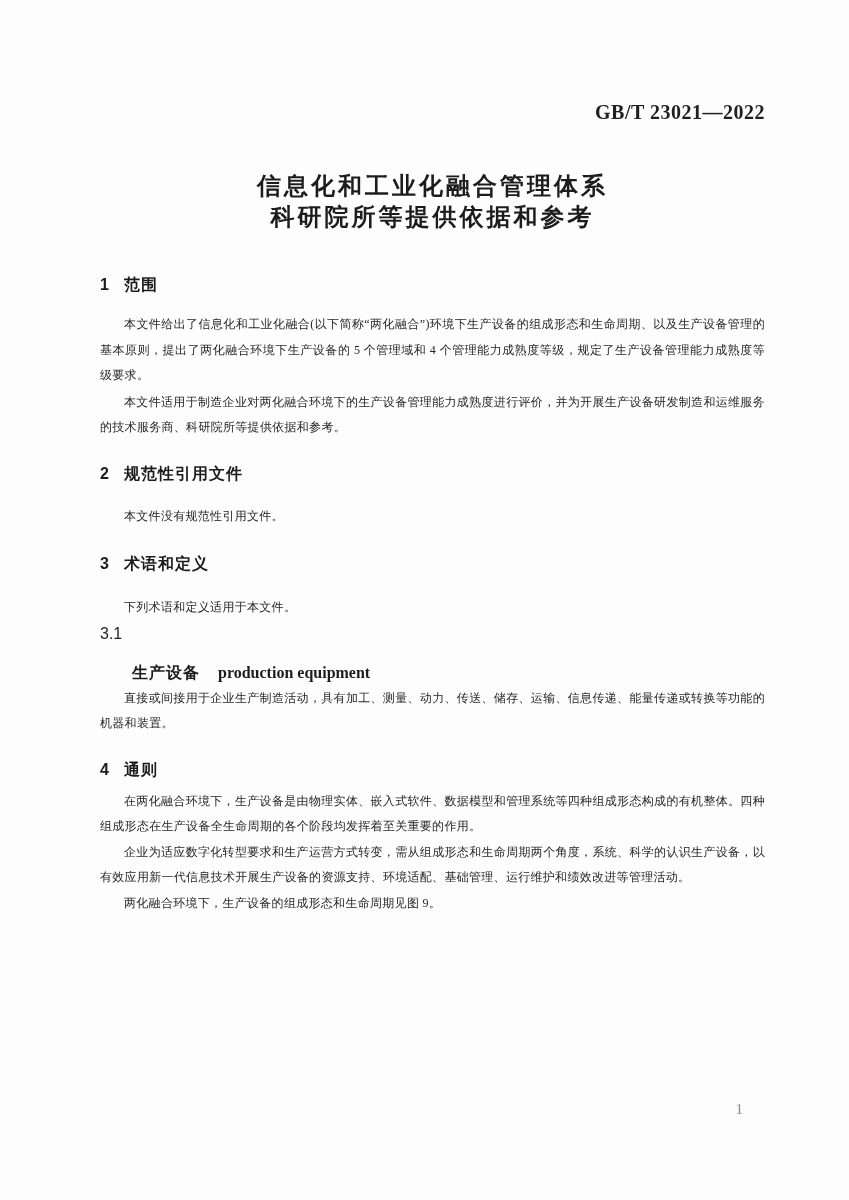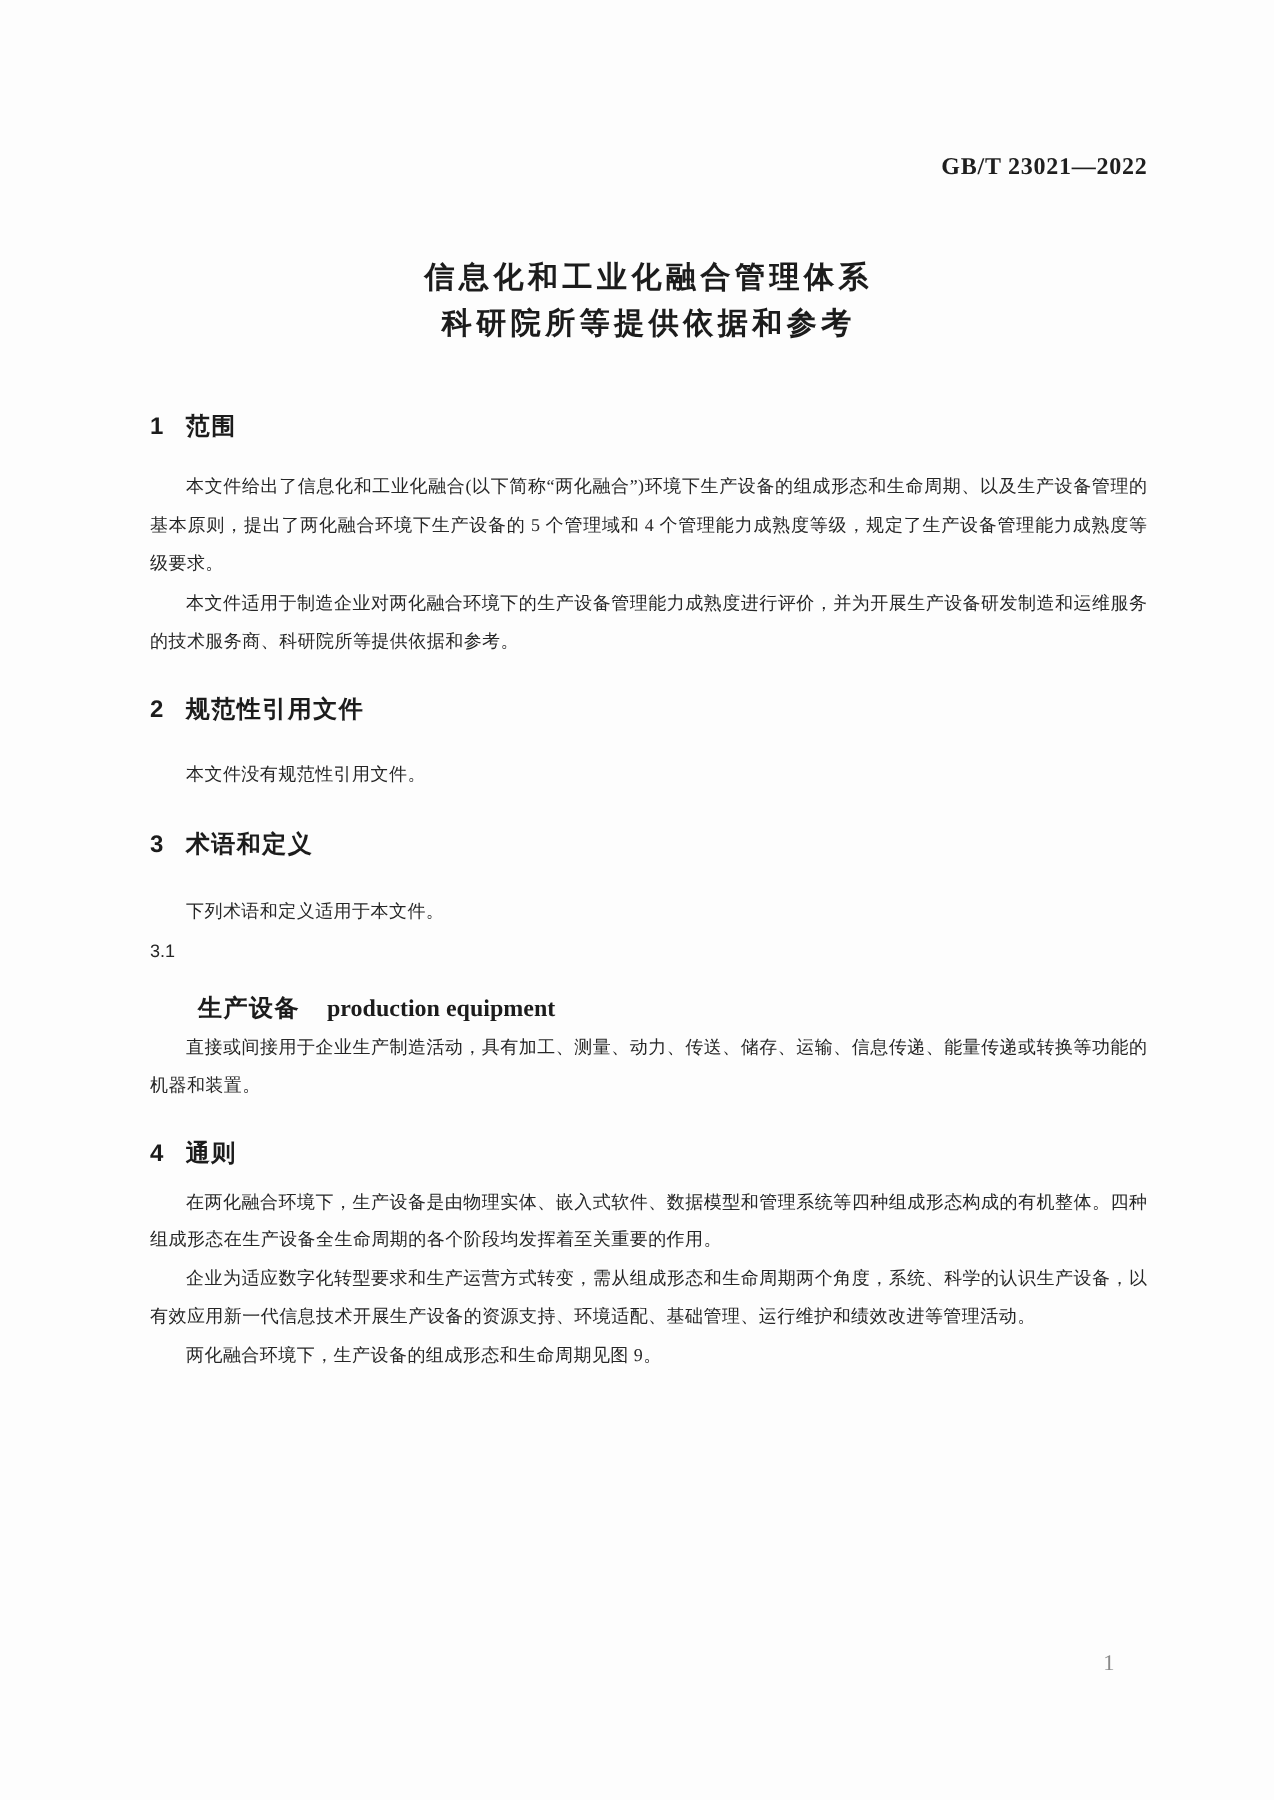--- a/index.html
+++ b/index.html
@@ -12,32 +12,32 @@
     color: #2b2b2b;
     font-family: "Liberation Serif", serif;
   }
   .content { margin-left: 100px; margin-right: 84px; }
 
   .doc-code {
     margin-top: 102px;
     text-align: right;
     font-family: "Liberation Serif", serif;
     font-weight: bold;
-    font-size: 16px;
+    font-size: 20px;
     line-height: 20px;
     letter-spacing: 0.5px;
     color: #1f1f1f;
   }
 
   .doc-title {
     margin: 48px 0 0 0;
     text-align: center;
     font-family: "Liberation Sans", sans-serif;
     font-weight: bold;
-    font-size: 20px;
+    font-size: 24px;
     line-height: 31px;
     letter-spacing: 3px;
     color: #1c1c1c;
   }
   .doc-title .t-line { display: block; }
 
   .sec-h {
     display: flex;
     gap: 14px;
     font-family: "Liberation Sans", sans-serif;
@@ -54,21 +54,21 @@
     text-align: justify;
     text-justify: inter-ideograph;
     text-indent: 2em;
     letter-spacing: 0.3px;
     color: #262626;
     margin: 0;
   }
 
   .clause-num {
     font-family: "Liberation Sans", sans-serif;
-    font-size: 12px;
+    font-size: 16px;
     line-height: 22px;
     color: #262626;
   }
 
   .term-line {
     display: flex;
     gap: 18px;
     padding-left: 2em;
     font-size: 16px;
     line-height: 22px;

